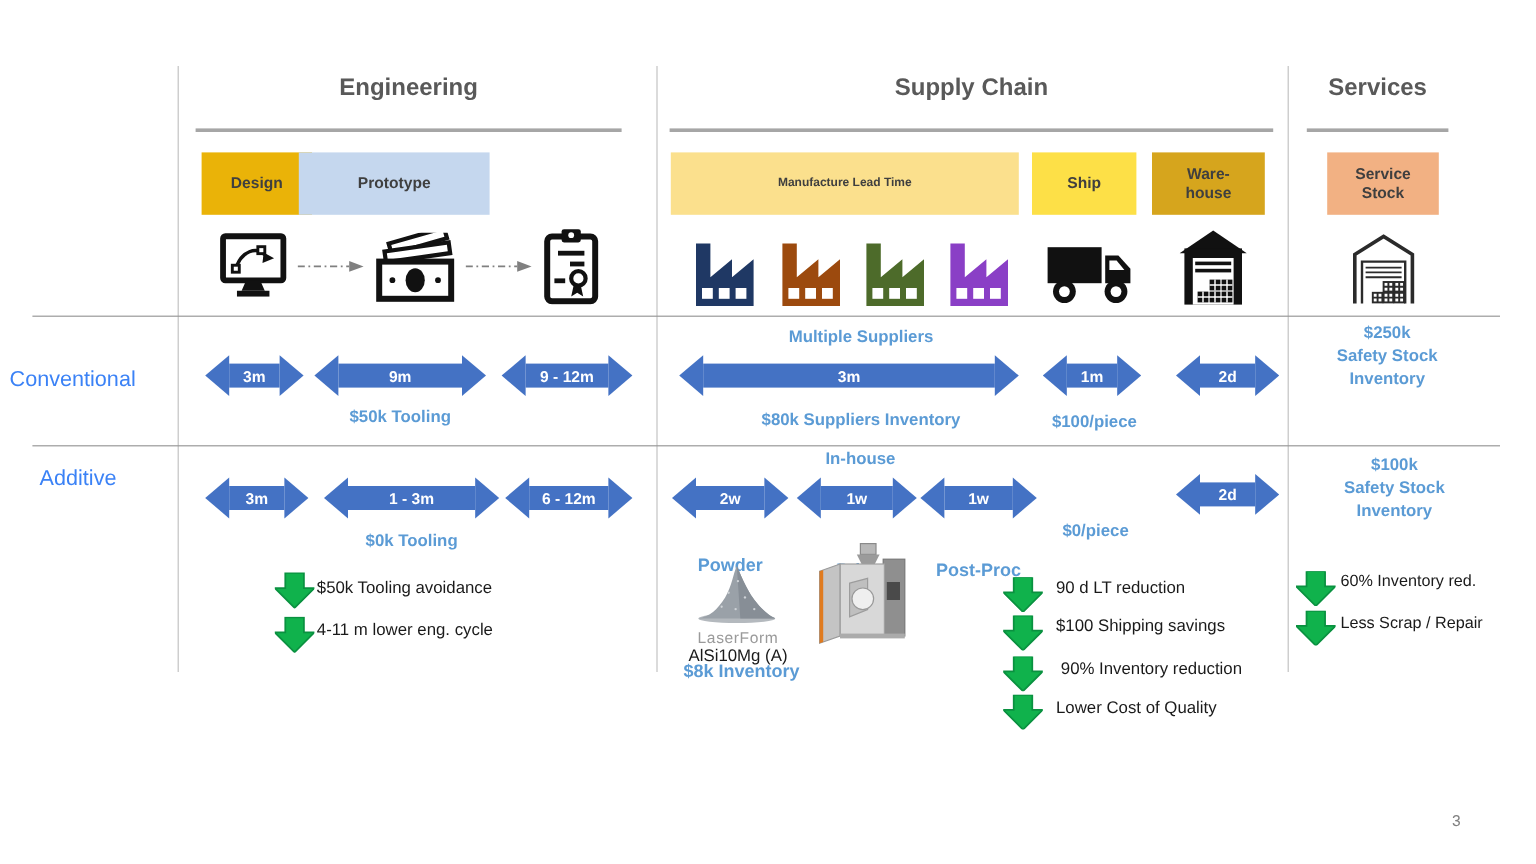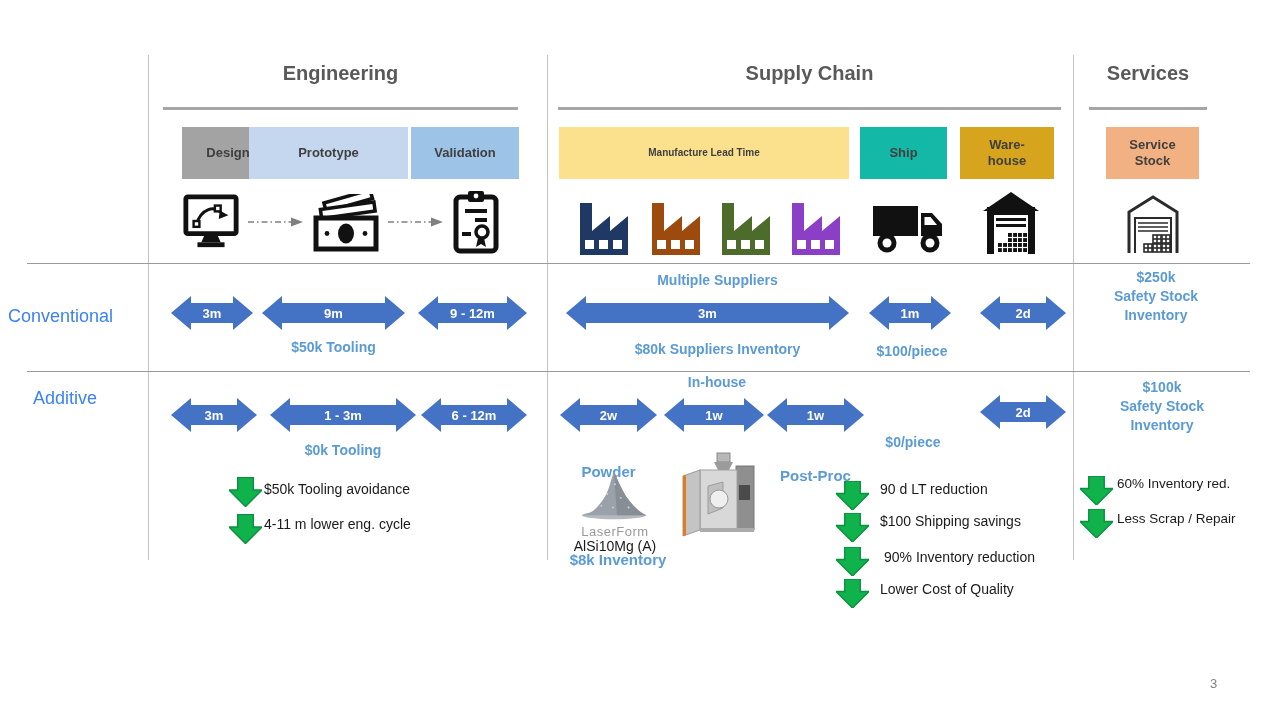--- a/index.html
+++ b/index.html
@@ -39,25 +39,24 @@
   <div class="abs sec-underline" style="left:558px;top:107px;width:503px"></div>
   <div class="abs sec-title" style="left:1089px;top:62px;width:118px">Services</div>
   <div class="abs sec-underline" style="left:1089px;top:107px;width:118px"></div>
 
   <div class="abs vline" style="left:148px;top:55px;height:505px"></div>
   <div class="abs vline" style="left:547px;top:55px;height:505px"></div>
   <div class="abs vline" style="left:1073px;top:55px;height:505px"></div>
   <div class="abs hline" style="left:27px;top:263px;width:1223px"></div>
   <div class="abs hline" style="left:27px;top:371px;width:1223px"></div>
 
-  <div class="phase" style="left:182px;width:92px;background:#a3a3a3">Design</div>
+  <div class="phase" style="left:168px;width:92px;background:#eab308">Design</div>
   <div class="phase" style="left:249px;width:159px;background:#c5d7ee">Prototype</div>
-  <div class="phase" style="left:411px;width:108px;background:#9dc3e6">Validation</div>
   <div class="phase" style="left:559px;width:290px;background:#fbe08d;font-size:10px">Manufacture Lead Time</div>
-  <div class="phase" style="left:860px;width:87px;background:#14b8a6">Ship</div>
+  <div class="phase" style="left:860px;width:87px;background:#fde047">Ship</div>
   <div class="phase" style="left:960px;width:94px;background:#d6a51d">Ware-
 house</div>
   <div class="phase" style="left:1106px;width:93px;background:#f2b183">Service
 Stock</div>
 
   <div class="abs" style="left:182px;top:192px">
     <svg width="58" height="60" viewBox="0 0 60 58">
       <rect x="4" y="3" width="52" height="38" rx="2" fill="#fff" stroke="#111" stroke-width="5"></rect>
       <path d="M15 31 C20 15, 33 12, 40 19" fill="none" stroke="#111" stroke-width="3"></path>
       <rect x="12" y="28" width="6" height="6" fill="#fff" stroke="#111" stroke-width="2.5"></rect>

